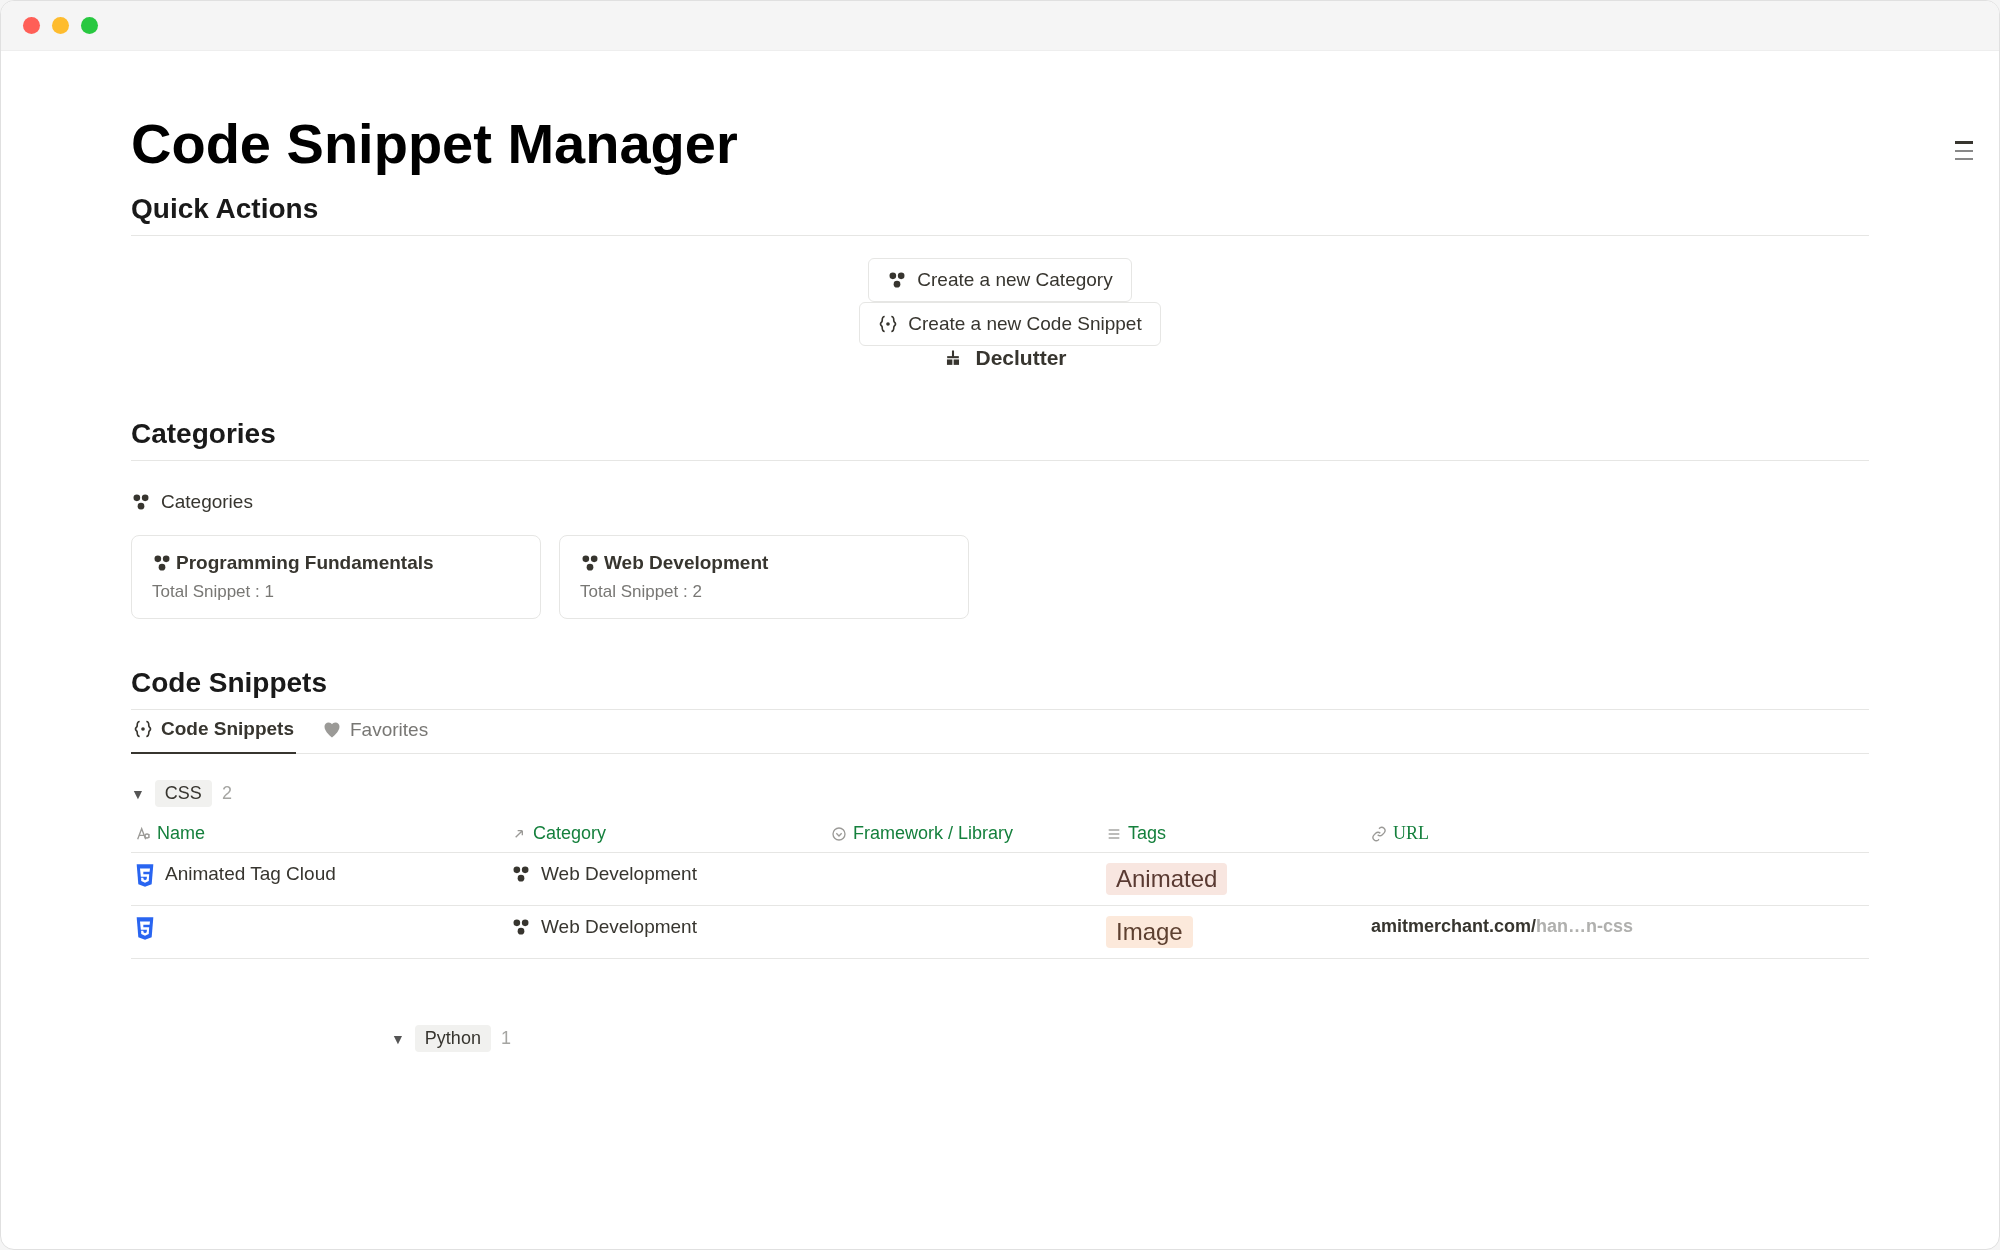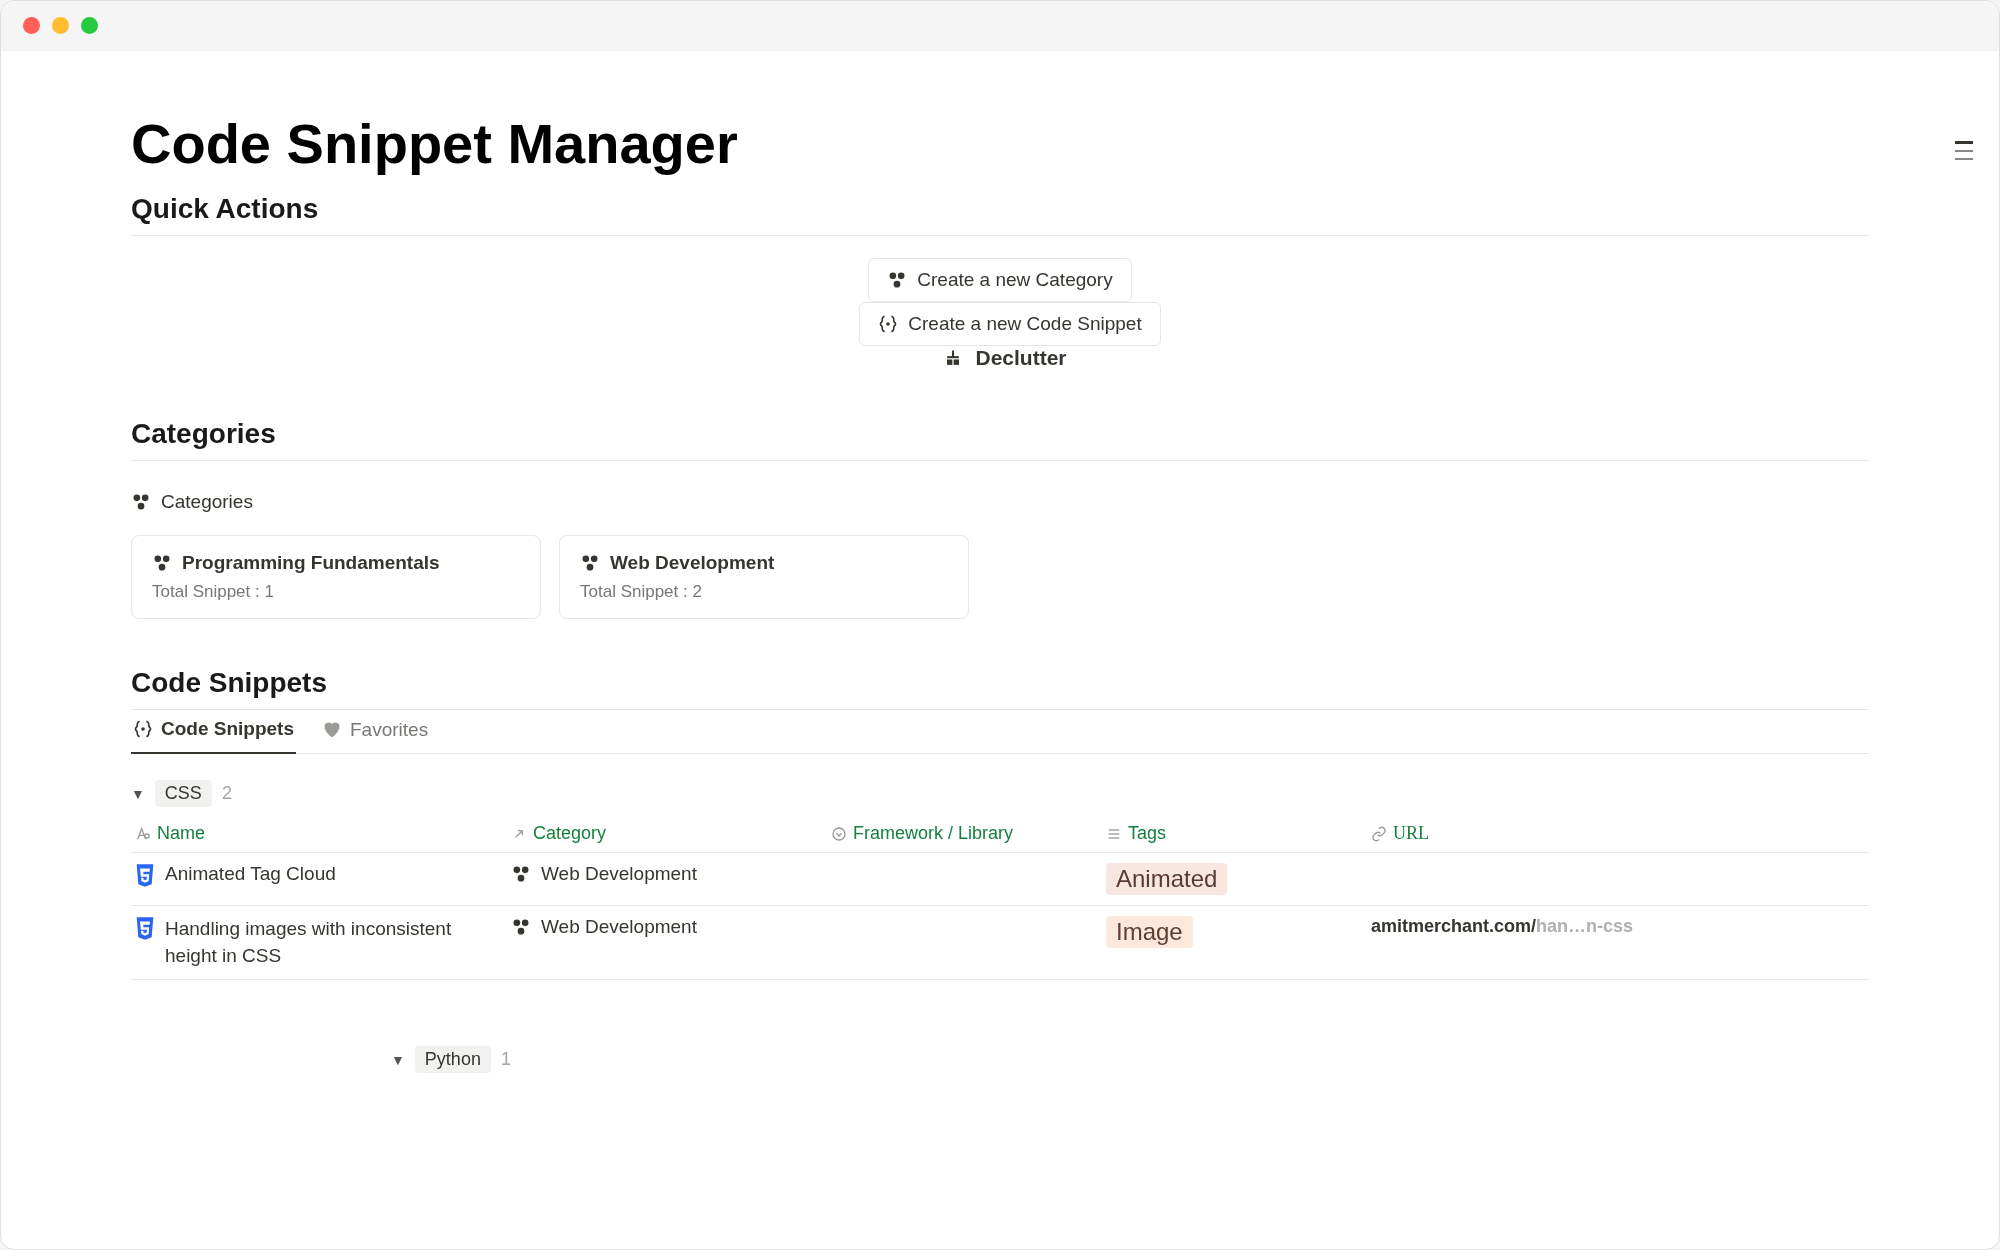--- a/index.html
+++ b/index.html
@@ -113,21 +113,21 @@
     }
     .category-card {
       border: 1px solid #e6e6e4;
       border-radius: 8px;
       padding: 16px 20px;
       min-width: 410px;
     }
     .category-card-title {
       display: flex;
       align-items: center;
-      gap: 10px;
+      gap: 4px;
       font-size: 19px;
       font-weight: 600;
       color: #37352f;
       margin-bottom: 8px;
     }
     .category-card-sub {
       font-size: 17px;
       color: #787774;
     }
     .snippet-tabs {
@@ -429,21 +429,20 @@
         </div>
         <div class="cell-url"></div>
       </div>
 
       <div class="table-row">
         <div class="cell-name">
           <svg class="css3-badge" viewBox="0 0 24 28">
               <path fill="#2965f1" d="M2 0 L22 0 L20 24 L12 27 L4 24 Z"></path>
               <path fill="#fff" d="M6 5 L18 5 L17.5 9 L10 9 L10 12 L17 12 L16.5 20 L12 22 L7.5 20 L7.3 16 L10 16 L10.2 18 L12 19 L14 18 L14.3 15 L7 15 Z"></path>
             </svg>
-          <span style="line-height:1.4;">Handling images with inconsistent height in CSS</span>
         </div>
         <div class="cell-cat">
           <svg class="icon-svg" viewBox="0 0 24 24" fill="#37352f">
               <circle cx="7" cy="7" r="4"></circle>
               <circle cx="17" cy="7" r="4"></circle>
               <circle cx="12" cy="17" r="4"></circle>
             </svg>
           <span>Web Development</span>
         </div>
         <div class="cell-fw"></div>

